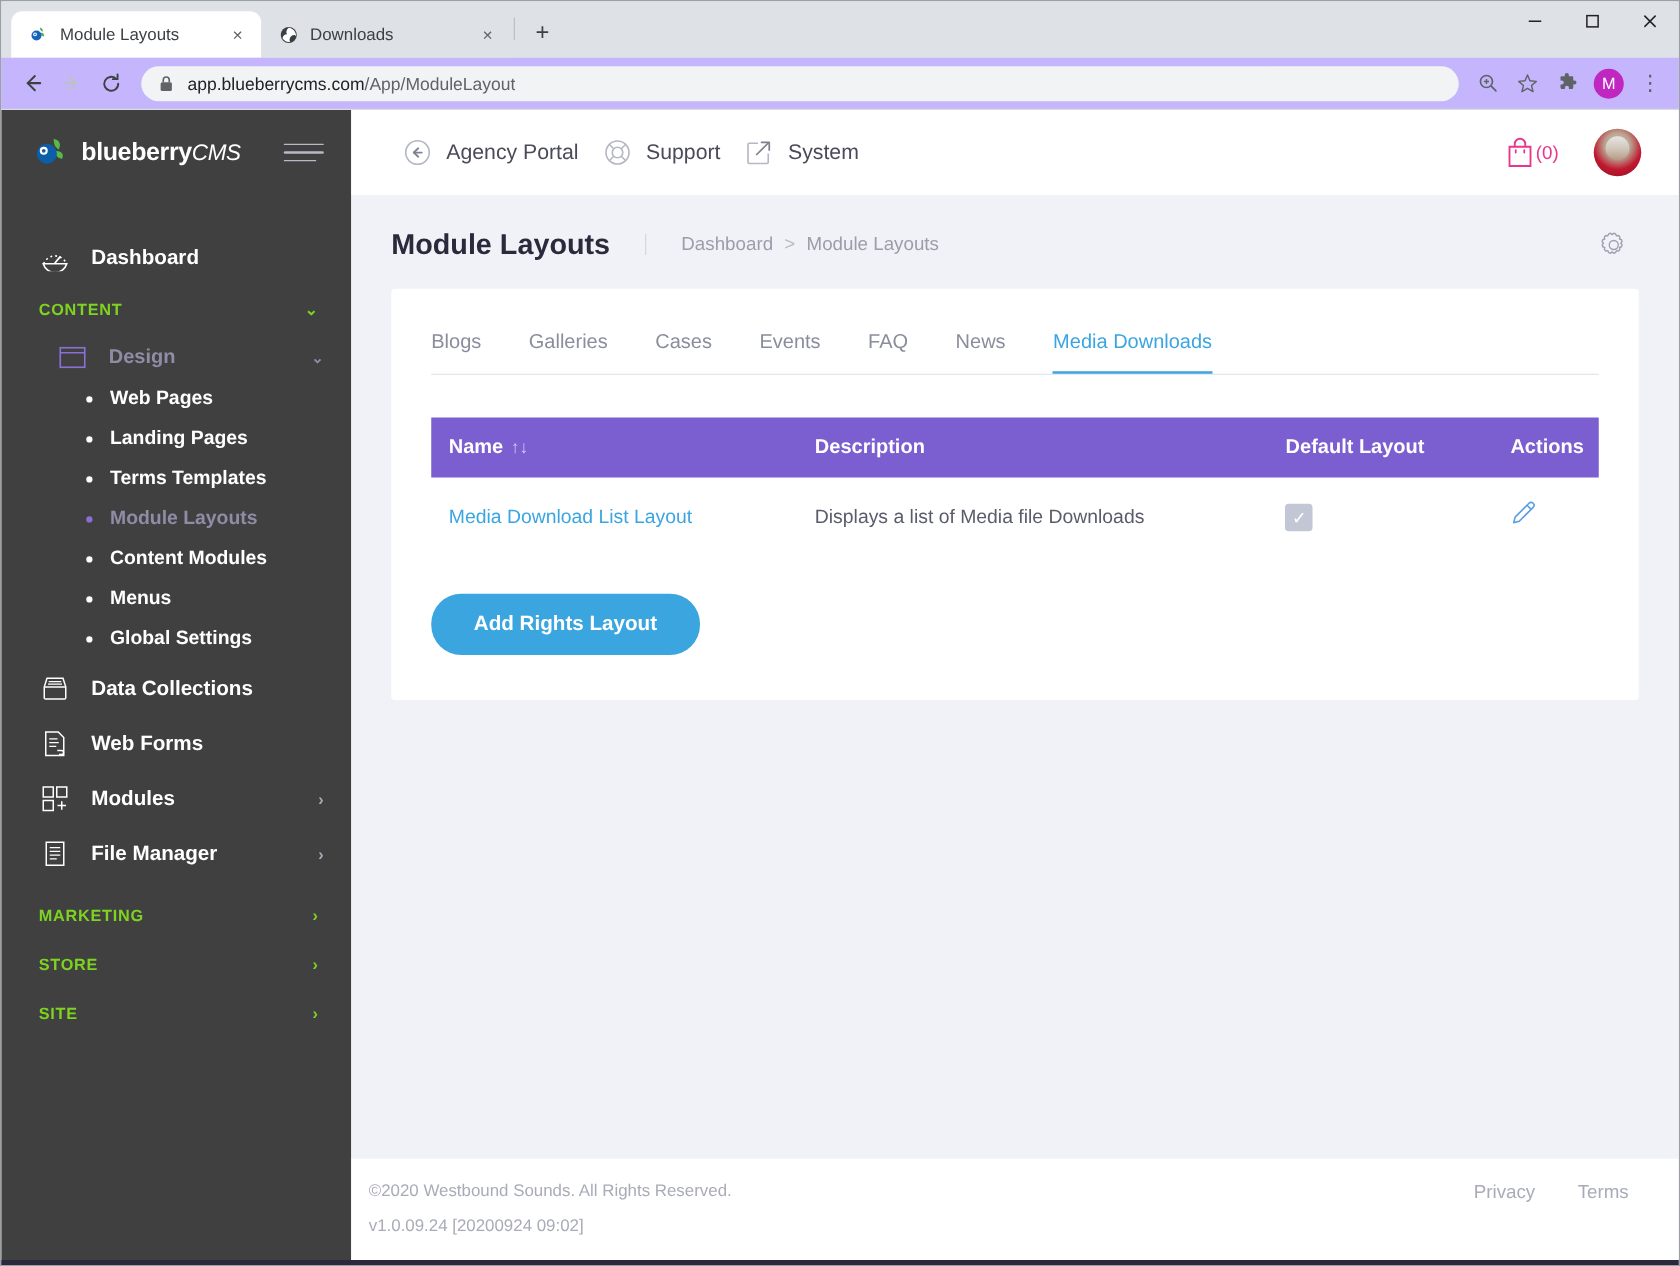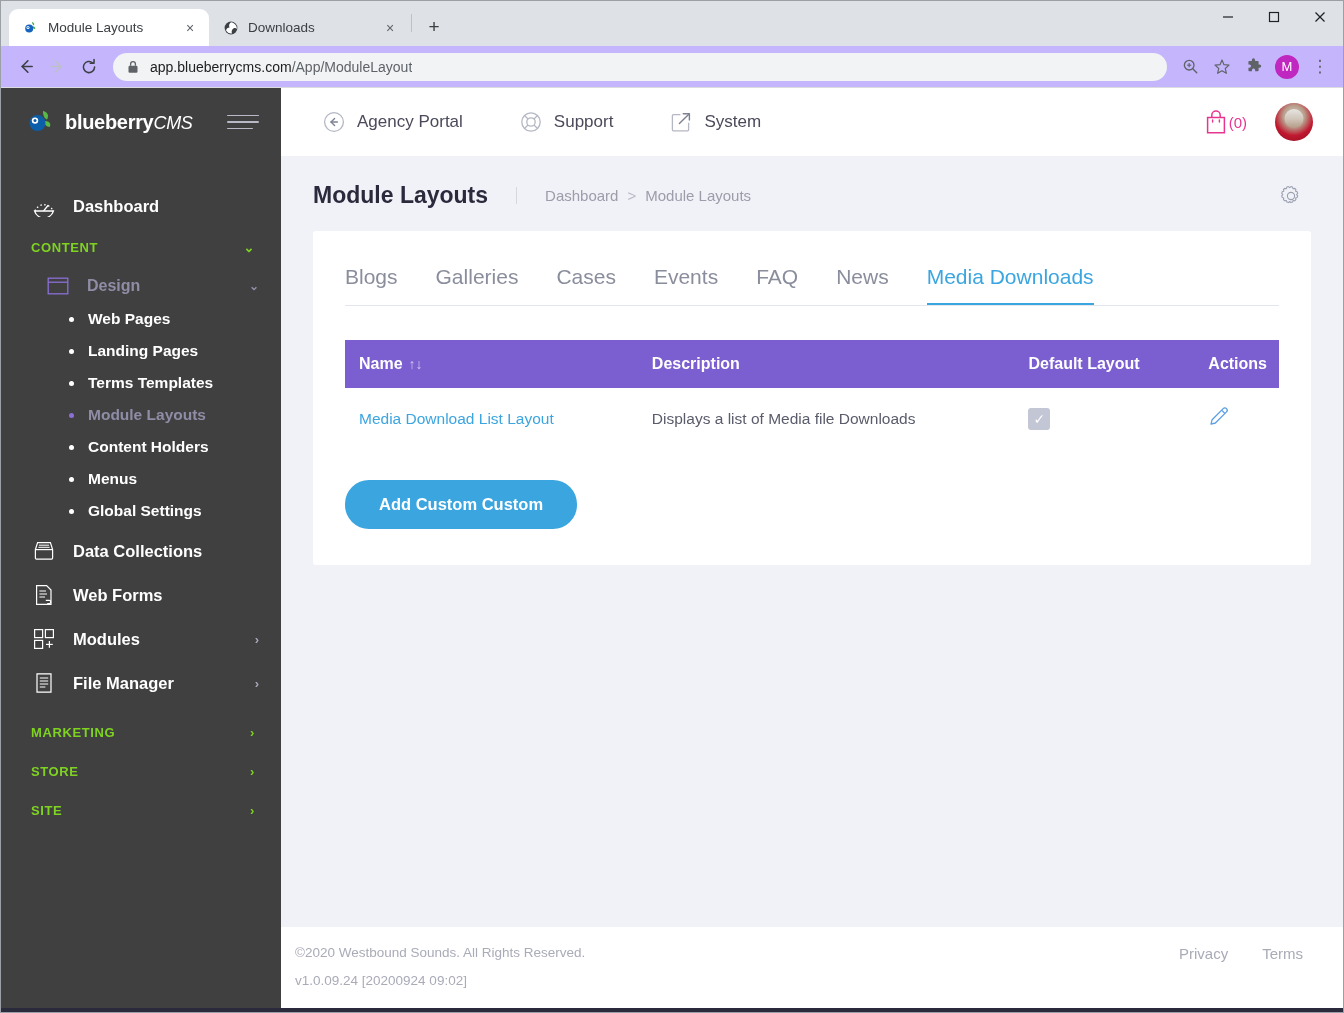--- a/index.html
+++ b/index.html
@@ -123,21 +123,21 @@
   }
   .nav-leaf .dot { width: 5px; height: 5px; border-radius: 50%; background: #ffffff; flex: 0 0 5px; }
   .nav-leaf.current { color: #8f8ca6; font-weight: 600; }
   .nav-leaf.current .dot { background: #8b6fd6; }
   .nav-item .chev { margin-left: auto; color: #a9a7b8; font-size: 13px; }
 
   
   .content { flex: 1; display: flex; flex-direction: column; overflow: hidden; background: #f1f2f7; }
   .topbar {
     height: 68px; flex: 0 0 68px; background: #ffffff;
-    display: flex; align-items: center; padding: 0 30px 0 42px; gap: 57px;
+    display: flex; align-items: center; padding: 0 30px 0 42px; gap: 20px;
   }
   .topnav-item { display: flex; align-items: center; gap: 12px; font-size: 17px; color: #4a4a5a; }
   .topbar-right { margin-left: auto; display: flex; align-items: center; gap: 28px; }
   .cart { display: flex; align-items: center; color: #e8368f; font-size: 15px; gap: 1px;}
   .user-avatar {
     width: 38px; height: 38px; border-radius: 50%;
     background: radial-gradient(circle at 50% 35%, #d8cfc6 0%, #b89f8c 34%, #c0182f 62%, #8e0f22 100%);
     position: relative; overflow: hidden;
   }
   .user-avatar::after{
@@ -156,21 +156,21 @@
   }
   .crumbs .sep { color: #b6b8c4; }
   .gear-btn { margin-left: auto; color: #8a8d9c; display:flex;}
 
   .card {
     background: #ffffff; margin: 0 32px; border-radius: 3px;
     padding: 0 32px 36px 32px; flex: 0 0 auto;
   }
   .tabs { display: flex; gap: 0; border-bottom: 1px solid #e4e6ed; padding-top: 28px; }
   .tab-link {
-    font-size: 21px; color: #8a8d9c; padding: 6px 0 14px 0; margin-right: 38px;
+    font-size: 16px; color: #8a8d9c; padding: 6px 0 14px 0; margin-right: 38px;
     border-bottom: 2px solid transparent; white-space: nowrap;
   }
   .tab-link.active { color: #3ba5e0; border-bottom-color: #3ba5e0; }
   .tab-link:last-child { margin-right: 0; }
 
   table { width: 100%; border-collapse: collapse; margin-top: 34px; }
   thead th {
     background: #7b5fd0; color: #ffffff; font-size: 16px; font-weight: 700;
     text-align: left; padding: 14px 12px; height: 48px;
   }
@@ -380,21 +380,21 @@
         <div class="nav-leaf">
           <span class="dot"></span>
           <span>Terms Templates</span>
         </div>
         <div class="nav-leaf current">
           <span class="dot"></span>
           <span>Module Layouts</span>
         </div>
         <div class="nav-leaf">
           <span class="dot"></span>
-          <span>Content Holders</span>
+          <span>Content Modules</span>
         </div>
         <div class="nav-leaf">
           <span class="dot"></span>
           <span>Menus</span>
         </div>
         <div class="nav-leaf">
           <span class="dot"></span>
           <span>Global Settings</span>
         </div>
 
@@ -568,21 +568,21 @@
                   <svg width="22" height="22" viewBox="0 0 22 22">
                       <path d="M15.2 2.6 a2.3 2.3 0 0 1 3.3 3.3 L7.4 17 l-4.4 1.1 1.1-4.4 z" fill="none" stroke="#5b9fe3" stroke-width="1.3" stroke-linejoin="round"></path>
                       <line x1="13.6" y1="4.2" x2="16.9" y2="7.5" stroke="#5b9fe3" stroke-width="1.2"></line>
                     </svg>
                 </span>
               </td>
             </tr>
           </tbody>
         </table>
 
-        <button class="btn-primary">Add Custom Custom</button>
+        <button class="btn-primary">Add Rights Layout</button>
       </div>
 
       <div class="spacer"></div>
 
       <div class="footer">
         <div class="footer-left">
           <span>©2020 Westbound Sounds. All Rights Reserved.</span>
           <span>v1.0.09.24 [20200924 09:02]</span>
         </div>
         <div class="footer-right">

